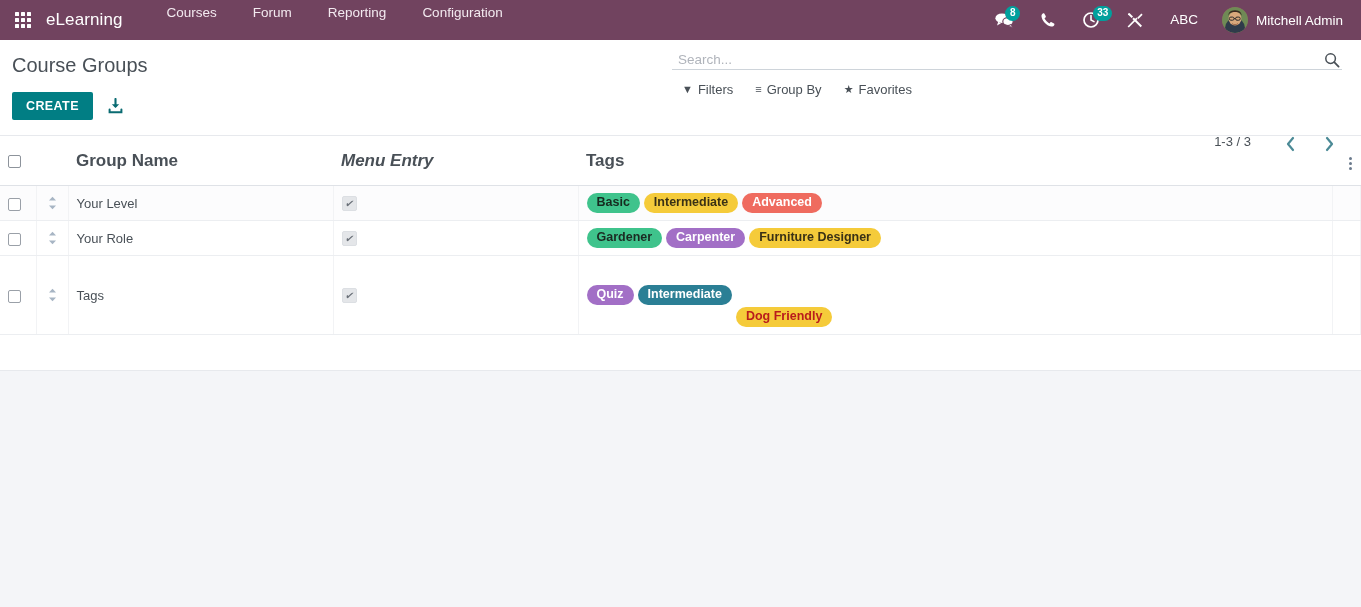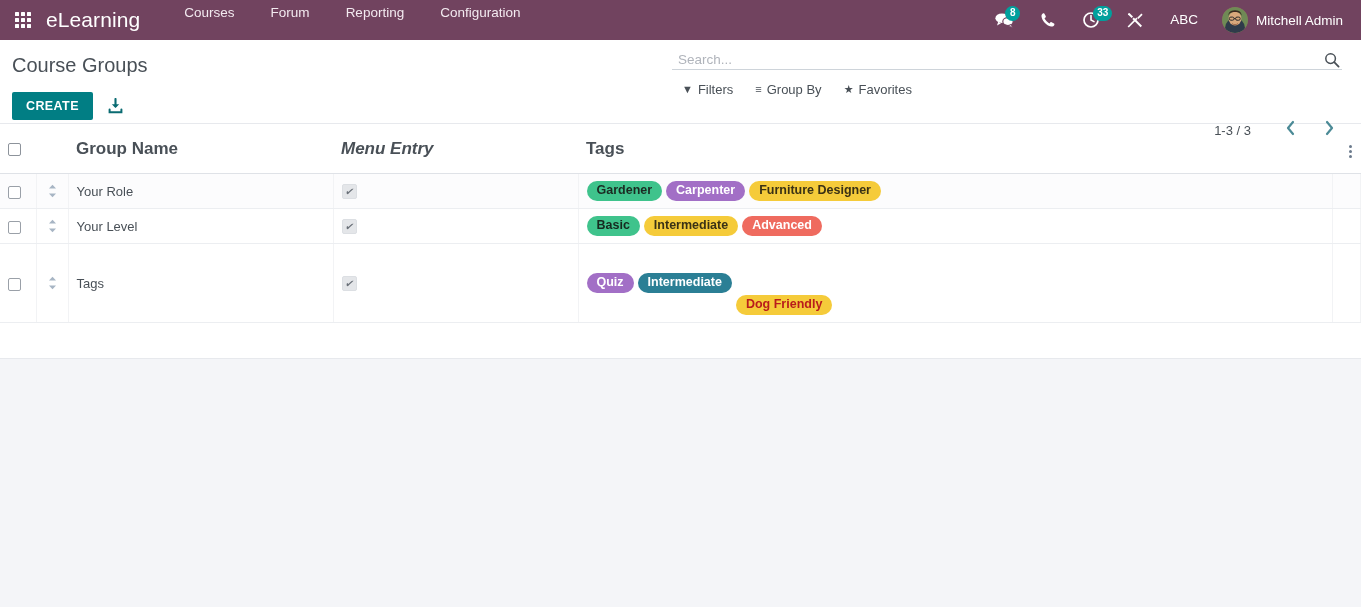--- a/index.html
+++ b/index.html
@@ -26,21 +26,21 @@
     cursor: pointer;
   }
   .apps-grid {
     display: grid;
     grid-template-columns: repeat(3, 4px);
     grid-template-rows: repeat(3, 4px);
     gap: 2px;
   }
   .apps-grid i { display: block; width: 4px; height: 4px; background: #fff; border-radius: 0.5px; }
   .brand {
-    font-size: 21px;
+    font-size: 17px;
     font-weight: 400;
     letter-spacing: .1px;
     color: #ffffff;
     padding-right: 26px;
     cursor: pointer;
     white-space: nowrap;
   }
   .menu-item {
     font-size: 13.5px;
     color: #f3eaf0;
@@ -103,21 +103,21 @@
     display: block;
   }
   .username { font-size: 13.5px; color: #ffffff; white-space: nowrap; }
 
   
   .control-panel {
     background: #ffffff;
     border-bottom: 1px solid #e7e9ed;
     padding: 0 12px;
     position: relative;
-    height: 84px;
+    height: 96px;
   }
   .cp-row { display: flex; align-items: flex-start; }
 
   .breadcrumb {
     font-size: 20px;
     color: #495057;
     padding-top: 12px;
     line-height: 26px;
     white-space: nowrap;
   }
@@ -193,23 +193,23 @@
     font-family: "Liberation Sans", sans-serif;
     padding: 0;
     white-space: nowrap;
   }
   .fglyph { font-size: 11px; line-height: 1; display: inline-block; }
 
   
   .pager {
     position: absolute;
     right: 18px;
-    top: 88px;
-    display: flex;
-    align-items: flex-end;
+    top: 104px;
+    display: flex;
+    align-items: flex-start;
     gap: 12px;
     transform: translateY(-50%);
   }
   .pager-count {
     font-size: 13px;
     color: #495057;
     white-space: nowrap;
     margin-right: 14px;
     cursor: pointer;
   }
@@ -497,55 +497,55 @@
           <span class="row-check"></span>
         </td>
         <td class="col-handle">
           <span class="handle">
             <svg width="11" height="14" viewBox="0 0 11 14">
               <path d="M5.5 0.8 L9 4.6 L2 4.6 Z" fill="#a7b5c4"></path>
               <path d="M5.5 13.2 L9 9.4 L2 9.4 Z" fill="#a7b5c4"></path>
             </svg>
           </span>
         </td>
-        <td class="col-name">Your Role</td>
+        <td class="col-name">Your Level</td>
         <td class="col-menu">
           <span class="menu-checkbox">✔</span>
         </td>
         <td class="col-tags">
           <span class="tags">
-            <span class="tag" style="background: rgb(63, 195, 140); color: rgb(27, 42, 34);">Gardener</span>
-            <span class="tag" style="background: rgb(162, 111, 198); color: rgb(255, 255, 255);">Carpenter</span>
-            <span class="tag" style="background: rgb(245, 203, 58); color: rgb(58, 49, 21);">Furniture Designer</span>
+            <span class="tag" style="background: rgb(63, 195, 140); color: rgb(22, 41, 31);">Basic</span>
+            <span class="tag" style="background: rgb(245, 203, 58); color: rgb(58, 49, 21);">Intermediate</span>
+            <span class="tag" style="background: rgb(239, 107, 95); color: rgb(255, 255, 255);">Advanced</span>
           </span>
         </td>
         <td class="col-opt"></td>
       </tr>
 
       <tr>
         <td class="col-check">
           <span class="row-check"></span>
         </td>
         <td class="col-handle">
           <span class="handle">
             <svg width="11" height="14" viewBox="0 0 11 14">
               <path d="M5.5 0.8 L9 4.6 L2 4.6 Z" fill="#a7b5c4"></path>
               <path d="M5.5 13.2 L9 9.4 L2 9.4 Z" fill="#a7b5c4"></path>
             </svg>
           </span>
         </td>
-        <td class="col-name">Your Level</td>
+        <td class="col-name">Your Role</td>
         <td class="col-menu">
           <span class="menu-checkbox">✔</span>
         </td>
         <td class="col-tags">
           <span class="tags">
-            <span class="tag" style="background: rgb(63, 195, 140); color: rgb(22, 41, 31);">Basic</span>
-            <span class="tag" style="background: rgb(245, 203, 58); color: rgb(58, 49, 21);">Intermediate</span>
-            <span class="tag" style="background: rgb(239, 107, 95); color: rgb(255, 255, 255);">Advanced</span>
+            <span class="tag" style="background: rgb(63, 195, 140); color: rgb(27, 42, 34);">Gardener</span>
+            <span class="tag" style="background: rgb(162, 111, 198); color: rgb(255, 255, 255);">Carpenter</span>
+            <span class="tag" style="background: rgb(245, 203, 58); color: rgb(58, 49, 21);">Furniture Designer</span>
           </span>
         </td>
         <td class="col-opt"></td>
       </tr>
 
       <tr>
         <td class="col-check">
           <span class="row-check"></span>
         </td>
         <td class="col-handle">

